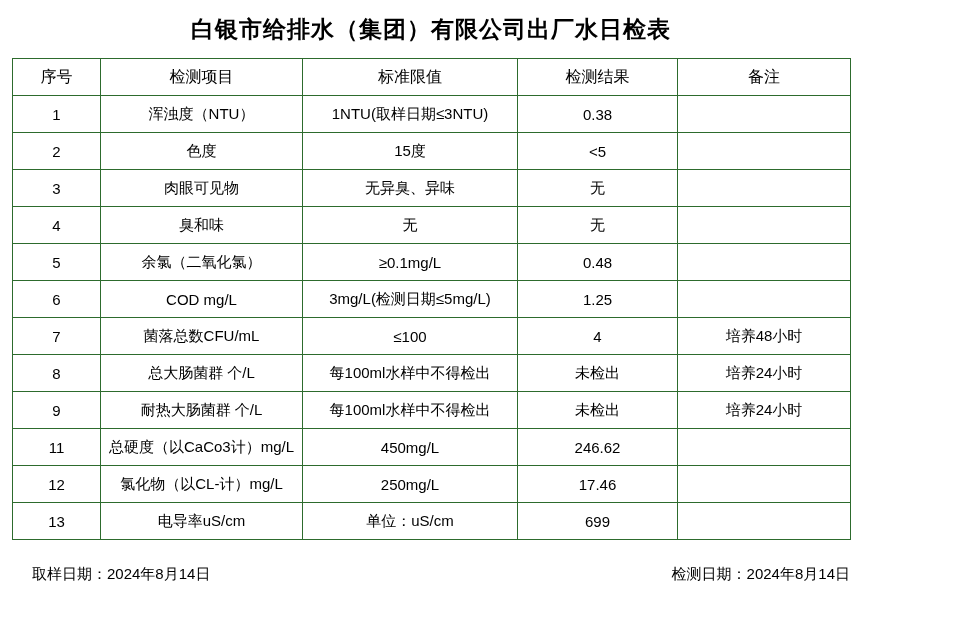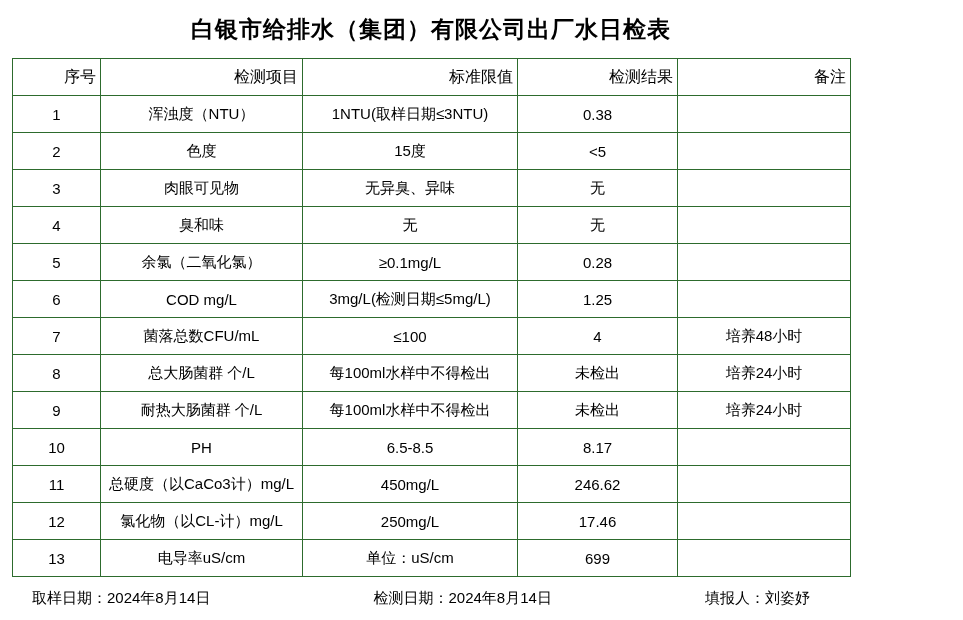--- a/index.html
+++ b/index.html
@@ -45,35 +45,34 @@
     text-align: center;
     vertical-align: middle;
     font-size: 15px;
     font-family: "Liberation Sans", "DejaVu Sans", sans-serif;
     padding: 0 4px;
     box-sizing: border-box;
   }
   table.report th {
     font-weight: normal;
     font-size: 16px;
-    text-align: right;
   }
   .col-no { width: 88px; }
   .col-item { width: 202px; }
   .col-limit { width: 215px; }
   .col-result { width: 160px; }
   .col-remark { width: 173px; }
 
   .mono {
     font-family: "Liberation Mono", "DejaVu Sans Mono", monospace;
     font-size: 14px;
   }
   .footer {
     width: 838px;
-    margin: 0 auto;
+    margin: 13px auto;
     display: flex;
     justify-content: space-between;
     align-items: center;
     padding-top: 12px;
     font-size: 15px;
     font-family: "Liberation Sans", "DejaVu Sans", sans-serif;
   }
   .footer .f-item { white-space: nowrap; }
   .footer .f-left { padding-left: 20px; }
   .footer .f-mid { padding-left: 10px; text-align: center; }
@@ -123,21 +122,21 @@
           <td class="col-no mono">4</td>
           <td class="col-item">臭和味</td>
           <td class="col-limit">无</td>
           <td class="col-result">无</td>
           <td class="col-remark"></td>
         </tr>
         <tr>
           <td class="col-no mono">5</td>
           <td class="col-item">余氯（二氧化氯）</td>
           <td class="col-limit mono">≥0.1mg/L</td>
-          <td class="col-result mono">0.28</td>
+          <td class="col-result mono">0.48</td>
           <td class="col-remark"></td>
         </tr>
         <tr>
           <td class="col-no mono">6</td>
           <td class="col-item mono">COD        mg/L</td>
           <td class="col-limit mono">3mg/L(检测日期≤5mg/L)</td>
           <td class="col-result mono">1.25</td>
           <td class="col-remark"></td>
         </tr>
         <tr>
@@ -155,27 +154,20 @@
           <td class="col-remark">培养24小时</td>
         </tr>
         <tr>
           <td class="col-no mono">9</td>
           <td class="col-item">耐热大肠菌群 个/L</td>
           <td class="col-limit">每100ml水样中不得检出</td>
           <td class="col-result">未检出</td>
           <td class="col-remark">培养24小时</td>
         </tr>
         <tr>
-          <td class="col-no mono">10</td>
-          <td class="col-item mono">PH</td>
-          <td class="col-limit mono">6.5-8.5</td>
-          <td class="col-result mono">8.17</td>
-          <td class="col-remark"></td>
-        </tr>
-        <tr>
           <td class="col-no mono">11</td>
           <td class="col-item">总硬度（以CaCo3计）mg/L</td>
           <td class="col-limit mono">450mg/L</td>
           <td class="col-result mono">246.62</td>
           <td class="col-remark"></td>
         </tr>
         <tr>
           <td class="col-no mono">12</td>
           <td class="col-item">氯化物（以CL-计）mg/L</td>
           <td class="col-limit mono">250mg/L</td>
@@ -189,16 +181,15 @@
           <td class="col-result mono">699</td>
           <td class="col-remark"></td>
         </tr>
       </tbody>
     </table>
   </div>
 
   <div class="footer">
     <div class="f-item f-left">取样日期：2024年8月14日</div>
     <div class="f-item f-mid">检测日期：2024年8月14日</div>
-    <div class="f-item f-right">填报人：刘姿妤</div>
   </div>
 
 </div>
 
 </body></html>

